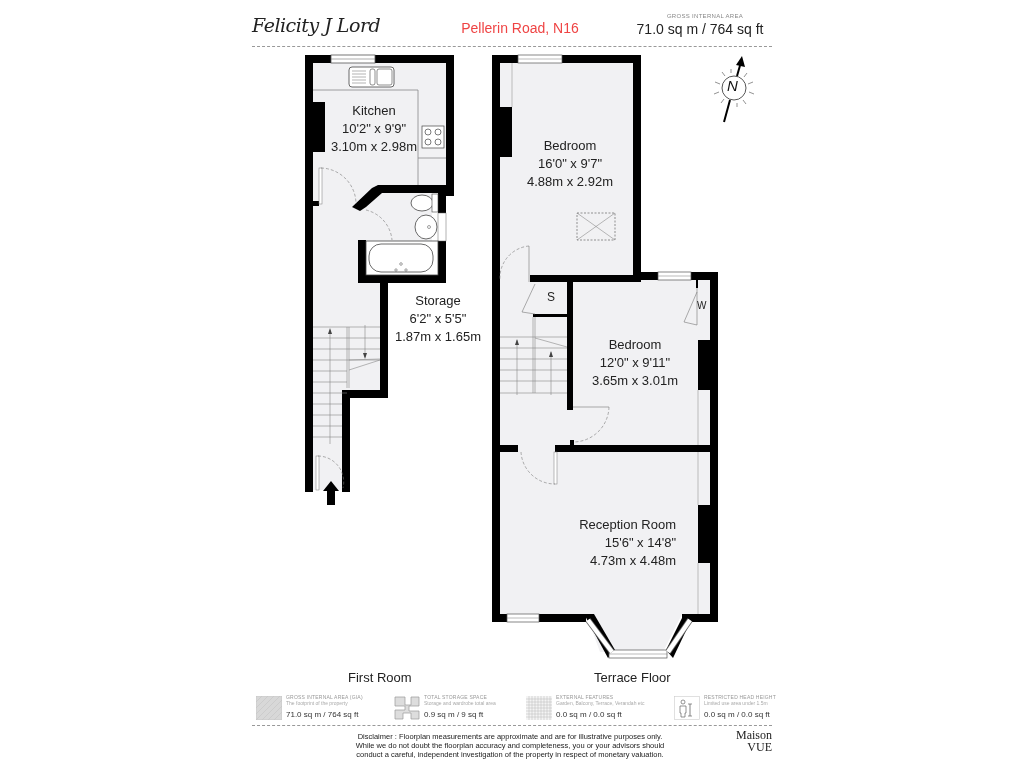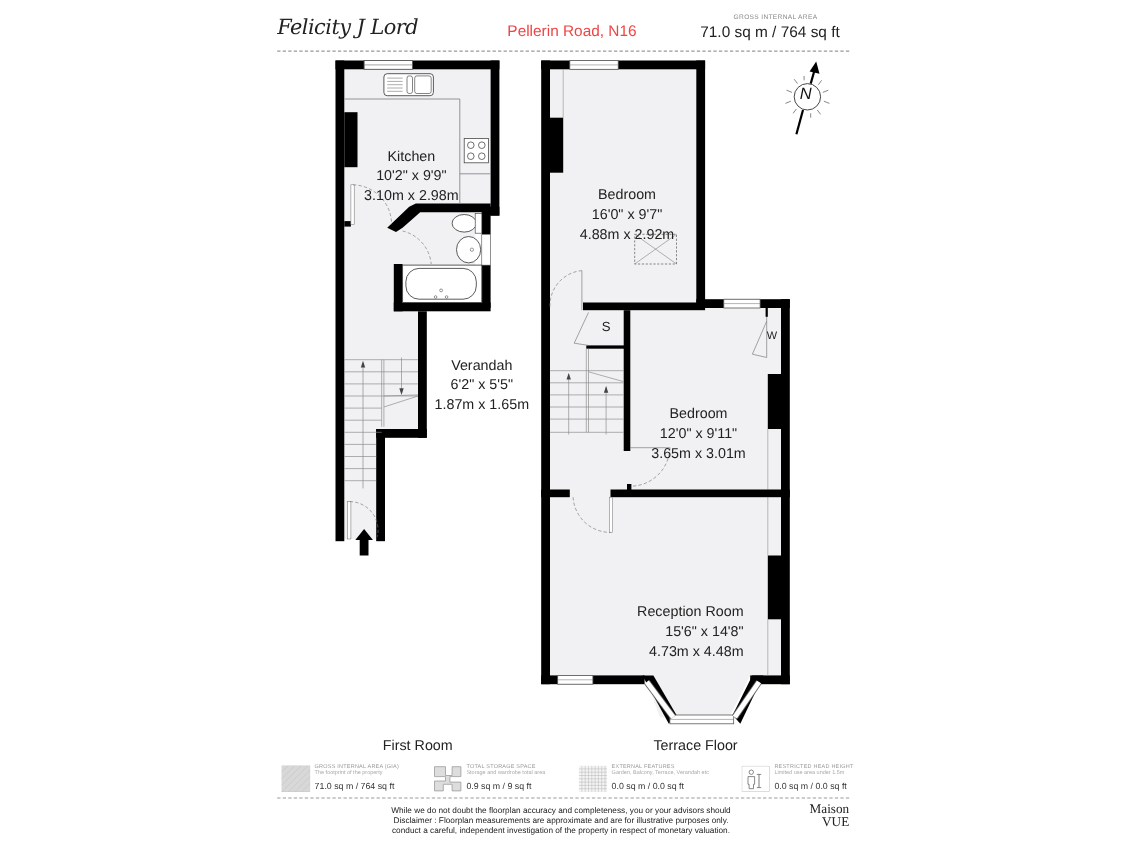--- a/index.html
+++ b/index.html
@@ -9,21 +9,21 @@
   .header { position: absolute; left: 0; top: 0; width: 1016px; height: 46px; }
   .brand { position: absolute; left: 252px; top: 14px; font-family: "DejaVu Serif", serif; font-style: italic; font-size: 19px; letter-spacing: -0.5px; color: #222; }
   .address { position: absolute; left: 420px; top: 20px; width: 200px; text-align: center; font-size: 14px; color: #ef4444; }
   .gia-label { position: absolute; left: 640px; top: 13px; width: 130px; text-align: center; font-size: 6px; color: #888; letter-spacing: 0.3px; }
   .gia-value { position: absolute; left: 620px; top: 21px; width: 160px; text-align: center; font-size: 14px; color: #222; }
   .dash { position: absolute; left: 252px; width: 520px; height: 0; border-top: 1px dashed #999; }
 
   .plan { position: absolute; left: 0; top: 0; width: 1024px; height: 768px; }
 
   .floor-label { position: absolute; font-size: 13px; color: #222; }
-  .room-label { position: absolute; text-align: center; font-size: 13px; line-height: 18px; color: #222; margin-top: 31px; }
+  .room-label { position: absolute; text-align: center; font-size: 13px; line-height: 18px; color: #222; }
   .room-small { position: absolute; font-size: 12px; color: #222; }
 
   .legend { position: absolute; top: 694px; height: 28px; }
   .legend .swatch { position: absolute; left: 0; top: 2px; width: 26px; height: 24px; }
   .legend .ttl { position: absolute; left: 30px; top: 0; font-size: 5px; color: #999; white-space: nowrap; letter-spacing: 0.2px; }
   .legend .sub { position: absolute; left: 30px; top: 6px; font-size: 5px; color: #aaa; white-space: nowrap; }
   .legend .val { position: absolute; left: 30px; top: 16px; font-size: 8px; color: #333; white-space: nowrap; }
 
   .disclaimer { position: absolute; left: 330px; top: 732px; width: 360px; text-align: center; font-size: 7.5px; line-height: 9px; color: #222; }
   .maison { position: absolute; left: 720px; top: 729px; width: 52px; text-align: right; font-family: "Liberation Serif", serif; font-size: 12px; line-height: 12px; color: #222; }
@@ -228,21 +228,21 @@
 </svg>
 
 <div style="position:absolute; left:727px; top:77px; font-size:15px; font-style:italic; color:#111;">N</div>
 
 <div class="room-label" style="left:322px; top:102px; width:104px;">
   <div>Kitchen</div>
   <div>10'2" x 9'9"</div>
   <div>3.10m x 2.98m</div>
 </div>
 <div class="room-label" style="left:386px; top:292px; width:104px;">
-  <div>Verandah</div>
+  <div>Storage</div>
   <div>6'2" x 5'5"</div>
   <div>1.87m x 1.65m</div>
 </div>
 
 <div class="room-label" style="left:515px; top:137px; width:110px;">
   <div>Bedroom</div>
   <div>16'0" x 9'7"</div>
   <div>4.88m x 2.92m</div>
 </div>
 <div class="room-label" style="left:580px; top:336px; width:110px;">
@@ -322,20 +322,20 @@
       <line x1="14" y1="20" x2="18" y2="20" stroke="#666" stroke-width="0.7"></line>
     </svg>
   <div class="ttl">RESTRICTED HEAD HEIGHT</div>
   <div class="sub">Limited use area under 1.5m</div>
   <div class="val">0.0 sq m / 0.0 sq ft</div>
 </div>
 
 <div class="dash" style="top:725px;"></div>
 
 <div class="disclaimer">
+  <div>Disclaimer : Floorplan measurements are approximate and are for illustrative purposes only.</div>
   <div>While we do not doubt the floorplan accuracy and completeness, you or your advisors should</div>
-  <div>Disclaimer : Floorplan measurements are approximate and are for illustrative purposes only.</div>
   <div>conduct a careful, independent investigation of the property in respect of monetary valuation.</div>
 </div>
 <div class="maison">
   <div>Maison</div>
   <div>VUE</div>
 </div>
 
 </body></html>

